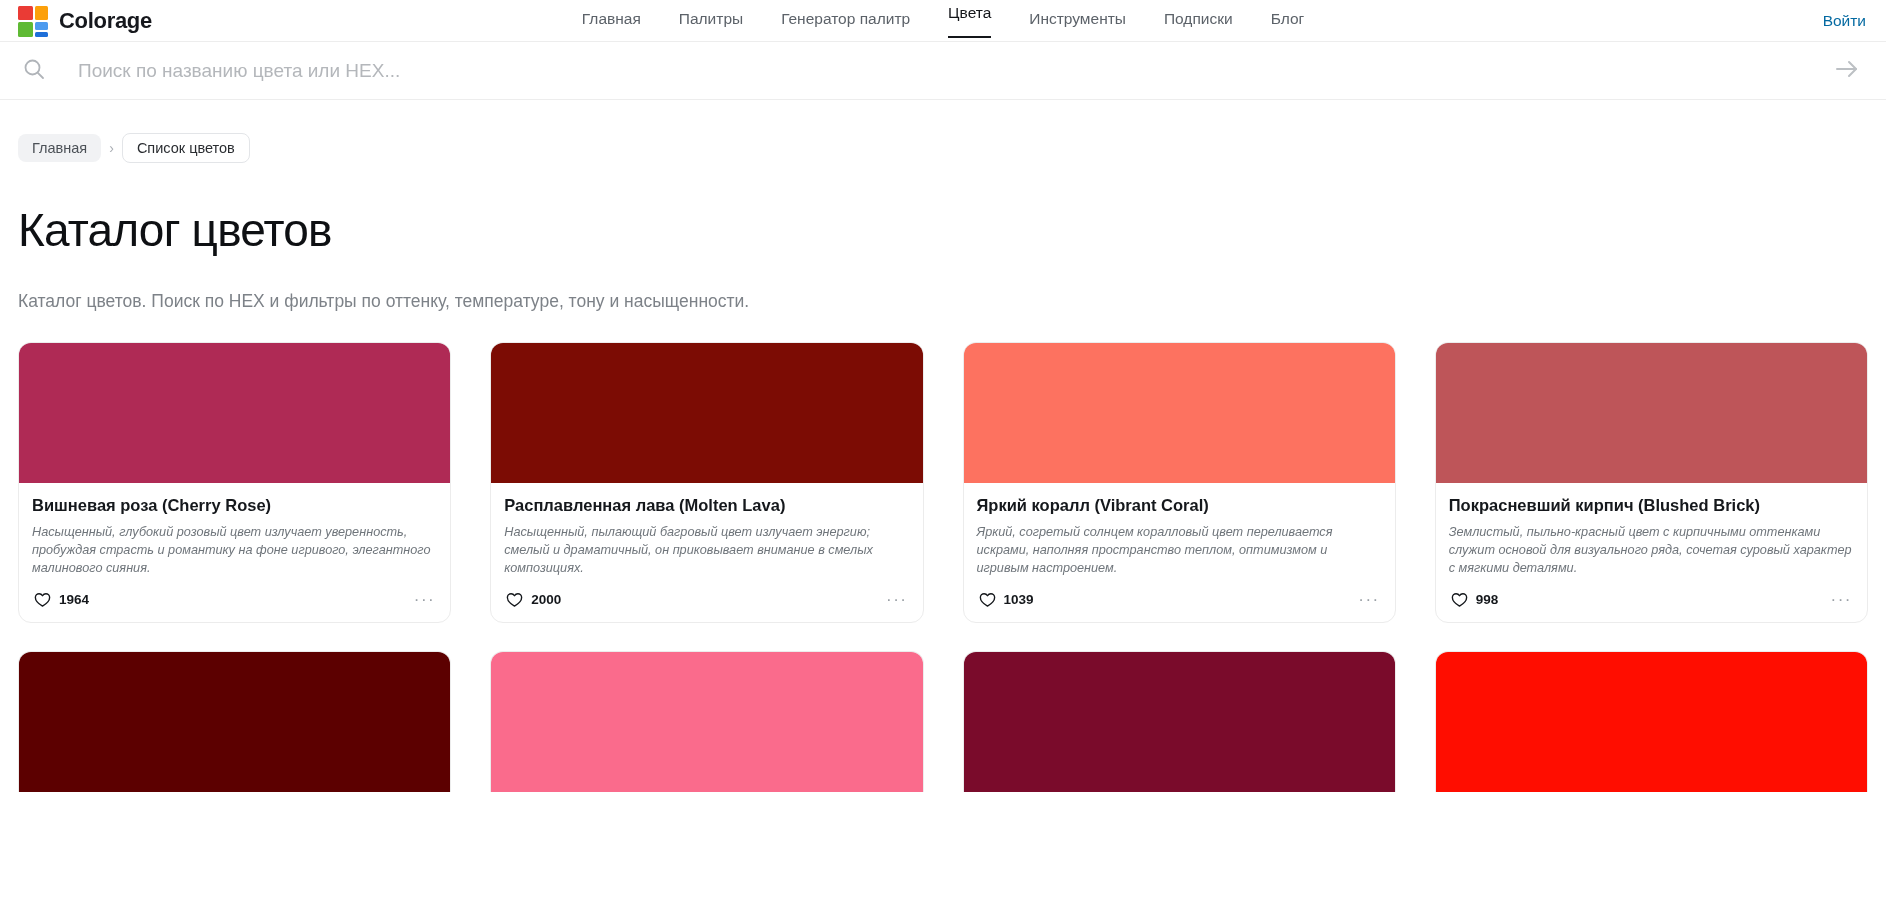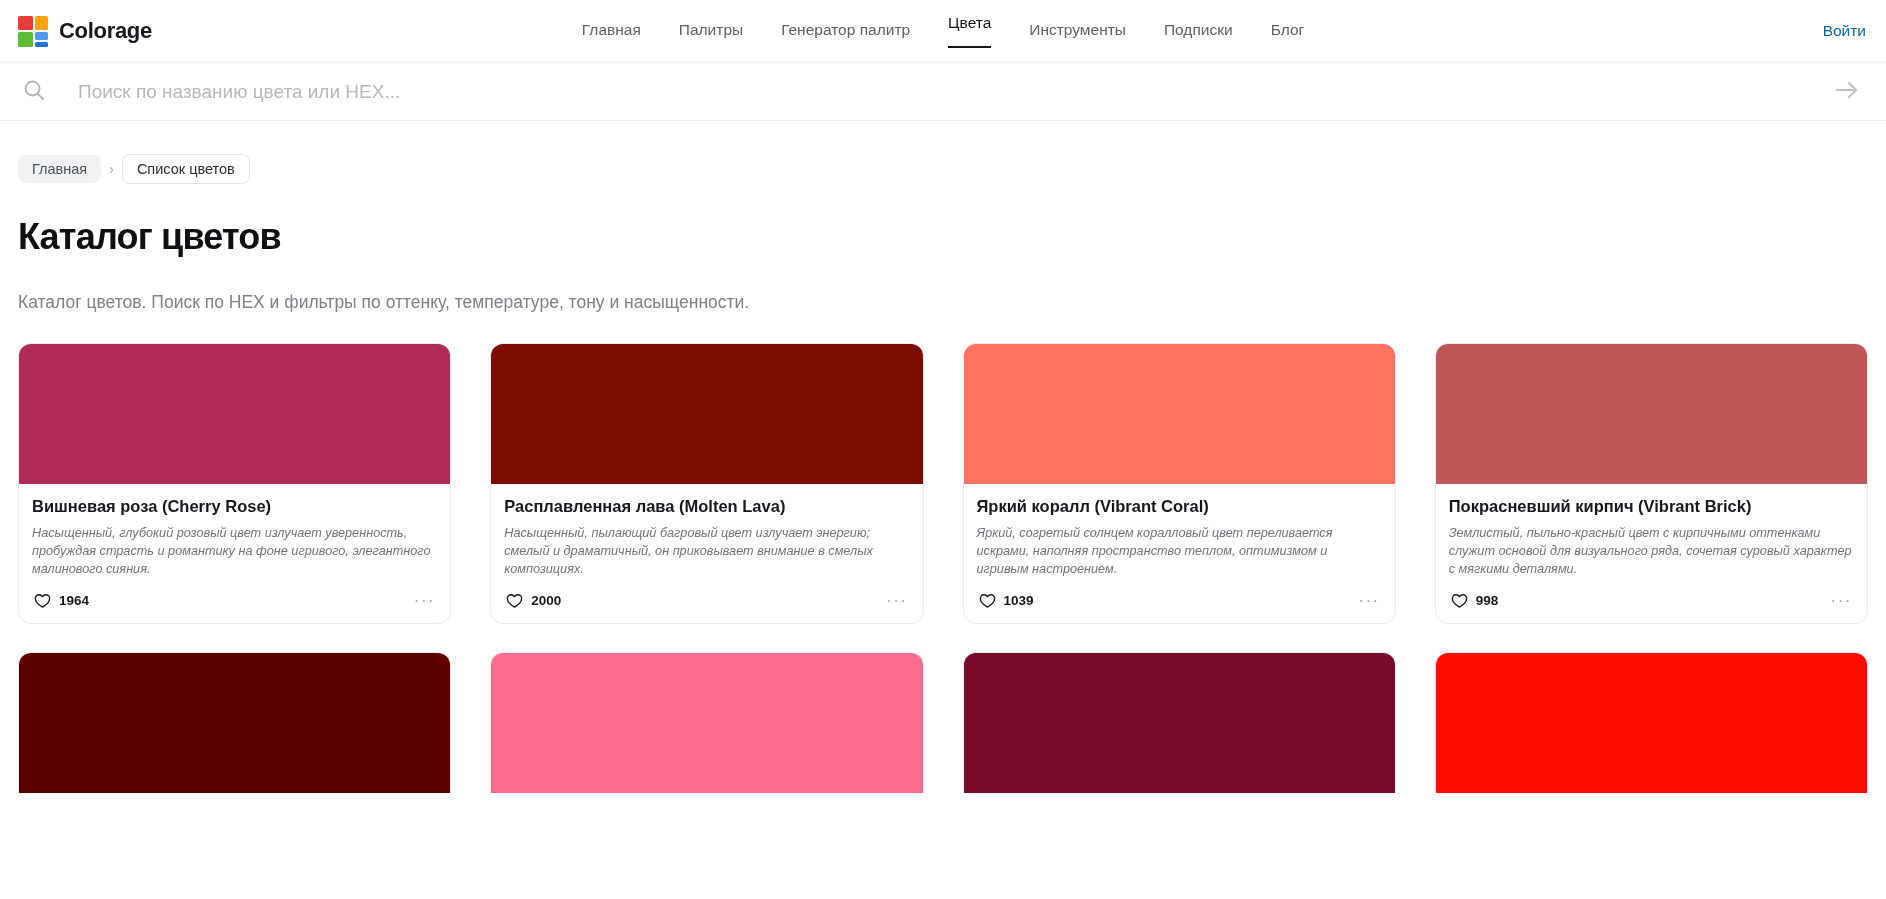--- a/index.html
+++ b/index.html
@@ -6,21 +6,21 @@
   html, body {
     width: 1886px; height: 899px;
     overflow: hidden;
     background: #ffffff;
     font-family: "Liberation Sans", sans-serif;
     -webkit-font-smoothing: antialiased;
   }
 
   
   .header {
-    height: 63px;
+    height: 42px;
     background: #ffffff;
     border-bottom: 1px solid #ededed;
     display: flex;
     align-items: center;
     padding: 0 20px 0 18px;
     position: relative;
   }
   .brand { display: flex; align-items: center; gap: 11px; flex: 0 0 auto; }
   .brand-mark {
     width: 30px; height: 30px;
@@ -112,25 +112,25 @@
     white-space: nowrap;
   }
   .crumb.current {
     background: #ffffff;
     border: 1px solid #e3e5e8;
     color: #2a2d31;
   }
   .crumb-sep { color: #a9adb3; font-size: 14px; }
 
   .page-title {
-    font-size: 36px;
-    font-weight: 700;
+    font-size: 46px;
+    font-weight: 400;
     color: #0e1013;
     letter-spacing: -0.8px;
-    margin-top: 32px;
+    margin-top: 40px;
   }
   .page-desc {
     font-size: 17.5px;
     color: #7d8288;
     margin-top: 34px;
   }
 
   
   .grid {
     margin-top: 30px;
@@ -291,21 +291,21 @@
           </svg>
           <span class="like-count">1039</span>
         </span>
         <span class="dots">···</span>
       </div>
     </div>
 
     <div class="card">
       <span class="swatch" style="background:#BE5559"></span>
       <div class="card-body">
-        <div class="card-name">Покрасневший кирпич (Vibrant Brick)</div>
+        <div class="card-name">Покрасневший кирпич (Blushed Brick)</div>
         <div class="card-desc">Землистый, пыльно-красный цвет с кирпичными оттенками служит основой для визуального ряда, сочетая суровый характер с мягкими деталями.</div>
       </div>
       <div class="card-foot">
         <span class="likes">
           <svg width="17" height="16" viewBox="0 0 20 18" fill="none" stroke="#15181c" stroke-width="1.6">
             <path d="M10 16.2C10 16.2 1.6 11.4 1.6 6.1 1.6 3.5 3.6 1.6 6 1.6c1.7 0 3.2 1 4 2.4.8-1.4 2.3-2.4 4-2.4 2.4 0 4.4 1.9 4.4 4.5 0 5.3-8.4 10.1-8.4 10.1z" stroke-linejoin="round"></path>
           </svg>
           <span class="like-count">998</span>
         </span>
         <span class="dots">···</span>

